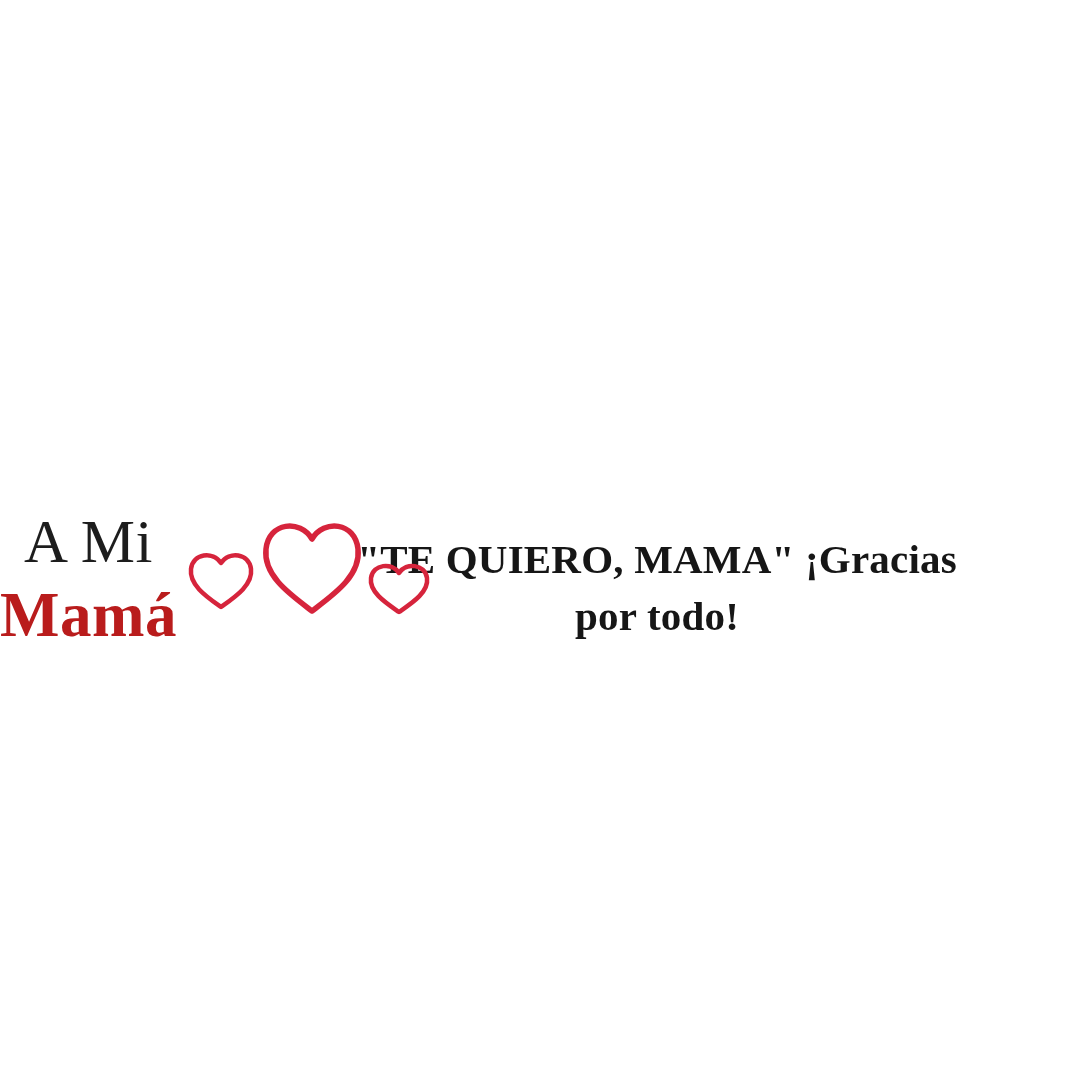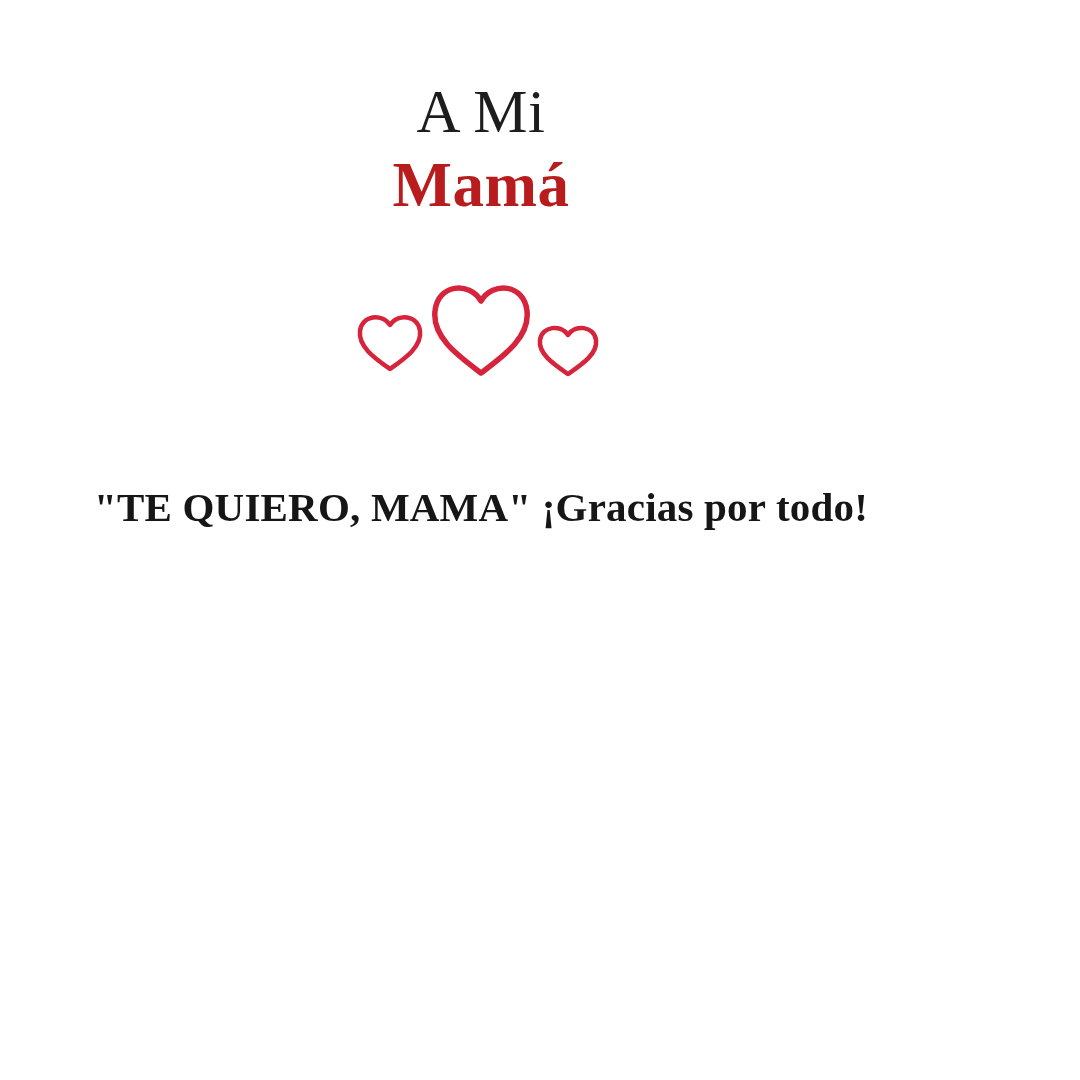--- a/index.html
+++ b/index.html
@@ -13,21 +13,21 @@
     font-family: "Liberation Serif", serif;
     color: #1f1f1f;
     overflow: hidden;
   }
   .card {
     position: relative;
     width: 962px;
     height: 1080px;
     box-sizing: border-box;
     display: flex;
-    flex-direction: column;
+    flex-direction: row;
     align-items: center;
     background: #ffffff;
   }
 
   
   .title-block {
     margin-top: 78px;
     text-align: center;
     line-height: 1.12;
   }

